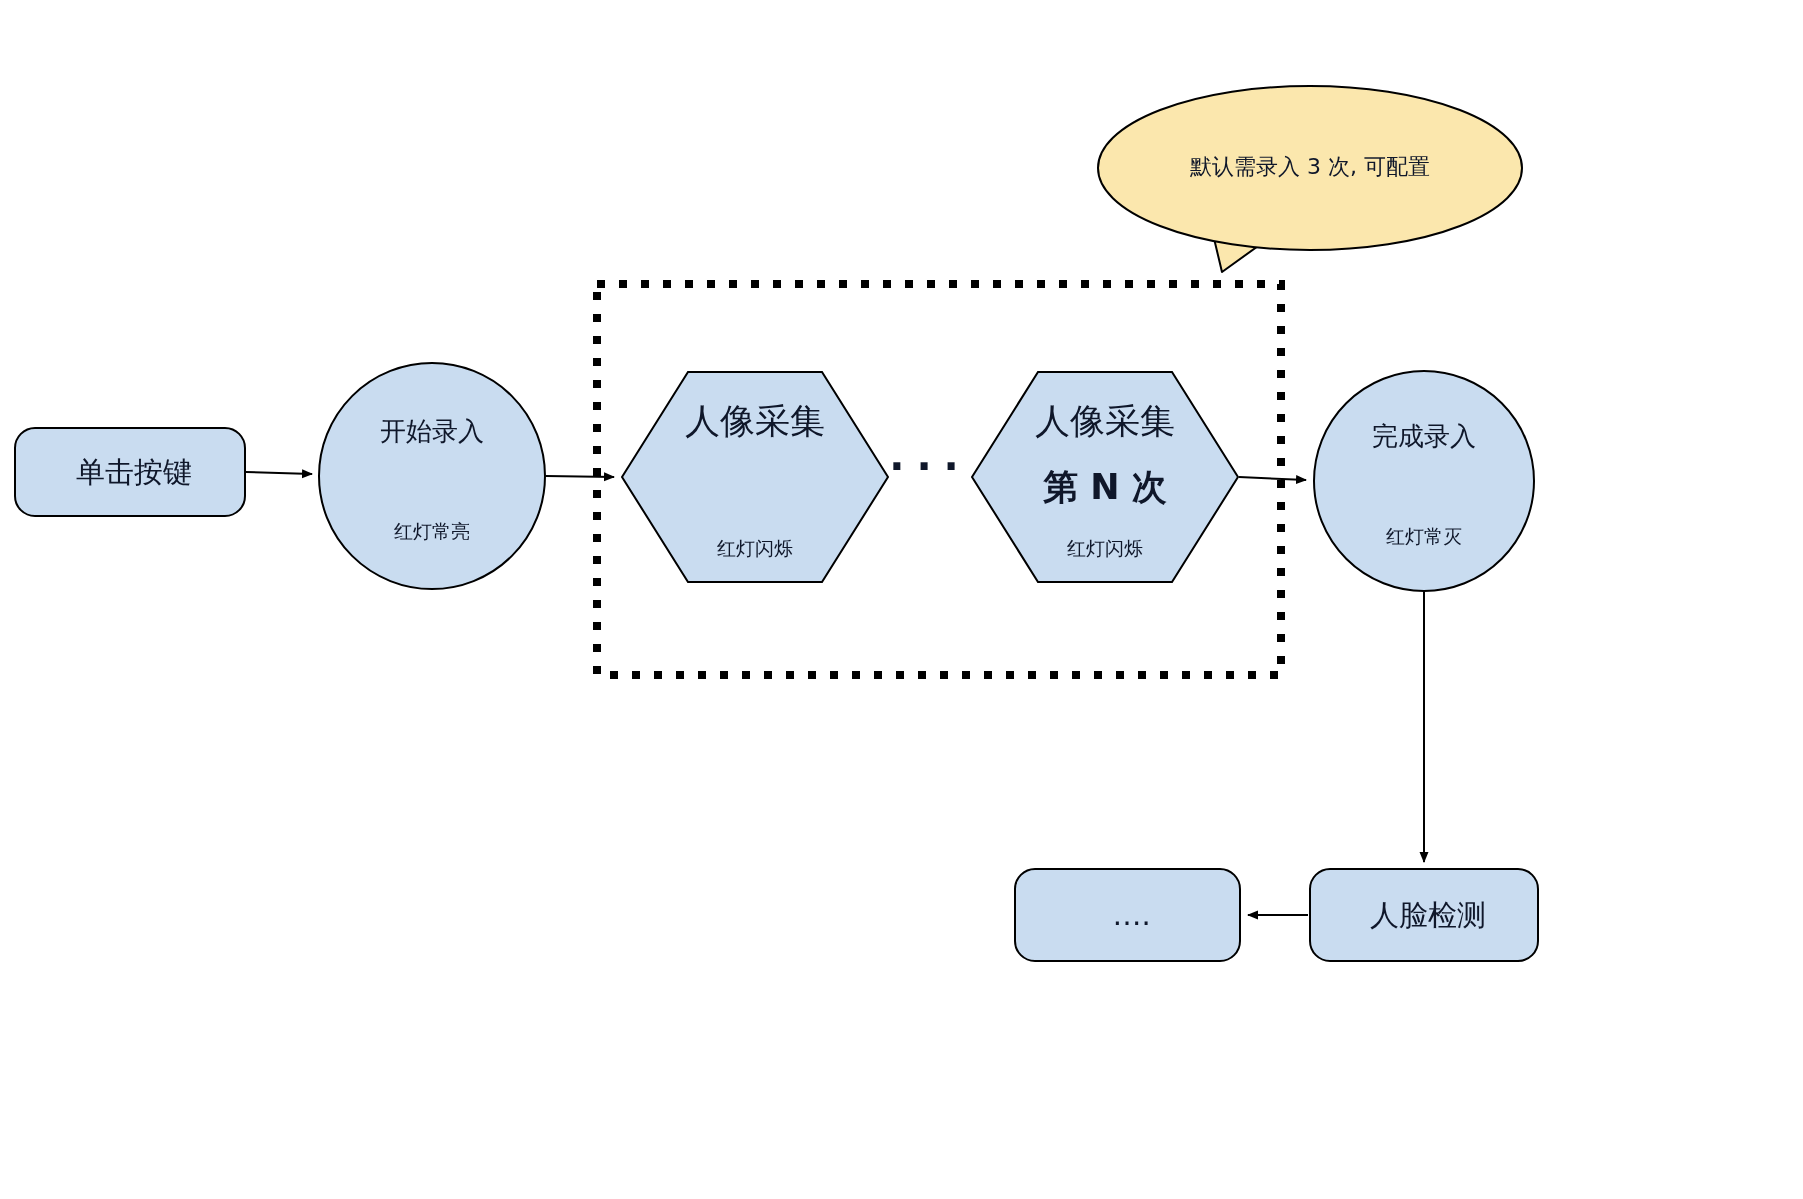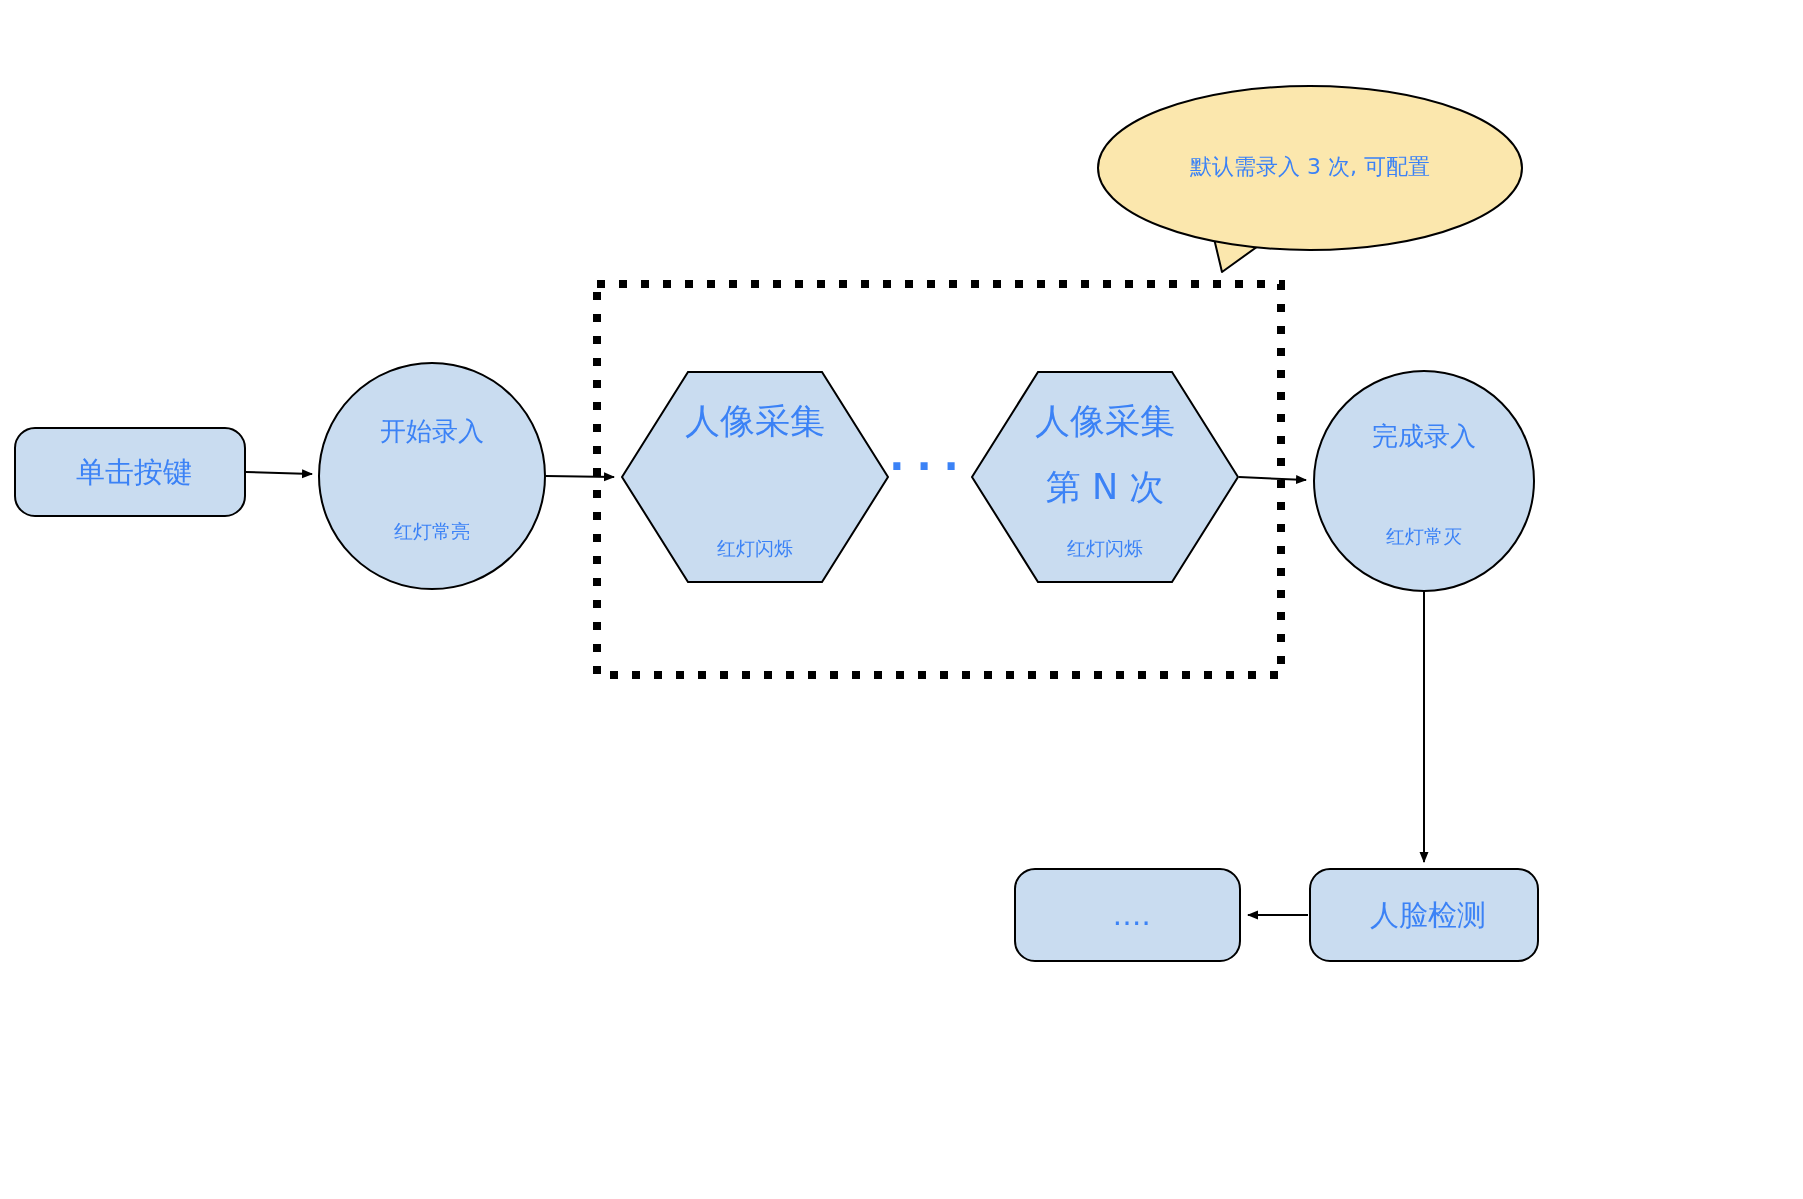--- a/index.html
+++ b/index.html
@@ -9,21 +9,21 @@
     position: relative;
     width: 1803px;
     height: 1199px;
     background: #ffffff;
     overflow: hidden;
   }
   .svg-layer { position: absolute; left: 0; top: 0; }
   .label {
     position: absolute;
     text-align: center;
-    color: #3b82f6;
+    color: #0f172a;
     line-height: 1.2;
     white-space: nowrap;
   }
   .node-label { font-size: 29px; padding-left: 8px; }
   .title      { font-size: 26px; text-align: center; }
   .hexline    { font-size: 35px; }
   .sub        { font-size: 19px; }
   .dots       { font-size: 40px; font-weight: bold; letter-spacing: 12px; }
   .callout-text { font-size: 22px; }
   .box-label {
@@ -75,21 +75,21 @@
 
   <div class="label title" style="left:322px; top:416px; width:220px;">开始录入</div>
   <div class="label sub" style="left:322px; top:520px; width:220px;">红灯常亮</div>
 
   <div class="label hexline" style="left:625px; top:400px; width:260px;">人像采集</div>
   <div class="label sub" style="left:625px; top:537px; width:260px;">红灯闪烁</div>
 
   <div class="label dots" style="left:880px; top:442px; width:100px;">···</div>
 
   <div class="label hexline" style="left:975px; top:400px; width:260px;">人像采集</div>
-  <div class="label hexline" style="left:975px; top:466px; width:260px;">第 N 次</div>
+  <div class="label hexline" style="left:975px; top:466px; width:260px;font-weight:bold;">第 N 次</div>
   <div class="label sub" style="left:975px; top:537px; width:260px;">红灯闪烁</div>
 
   <div class="label title" style="left:1314px; top:421px; width:220px;">完成录入</div>
   <div class="label sub" style="left:1314px; top:525px; width:220px;">红灯常灭</div>
 
   <div class="label node-label box-label" style="left:1310px; top:869px; width:228px; height:92px;border-radius:25px;">人脸检测</div>
 
   <div class="label node-label box-label" style="left:1015px; top:869px; width:225px; height:92px;">….</div>
 
   <div class="label callout-text" style="left:1110px; top:154px; width:400px;">默认需录入 3 次, 可配置</div>

